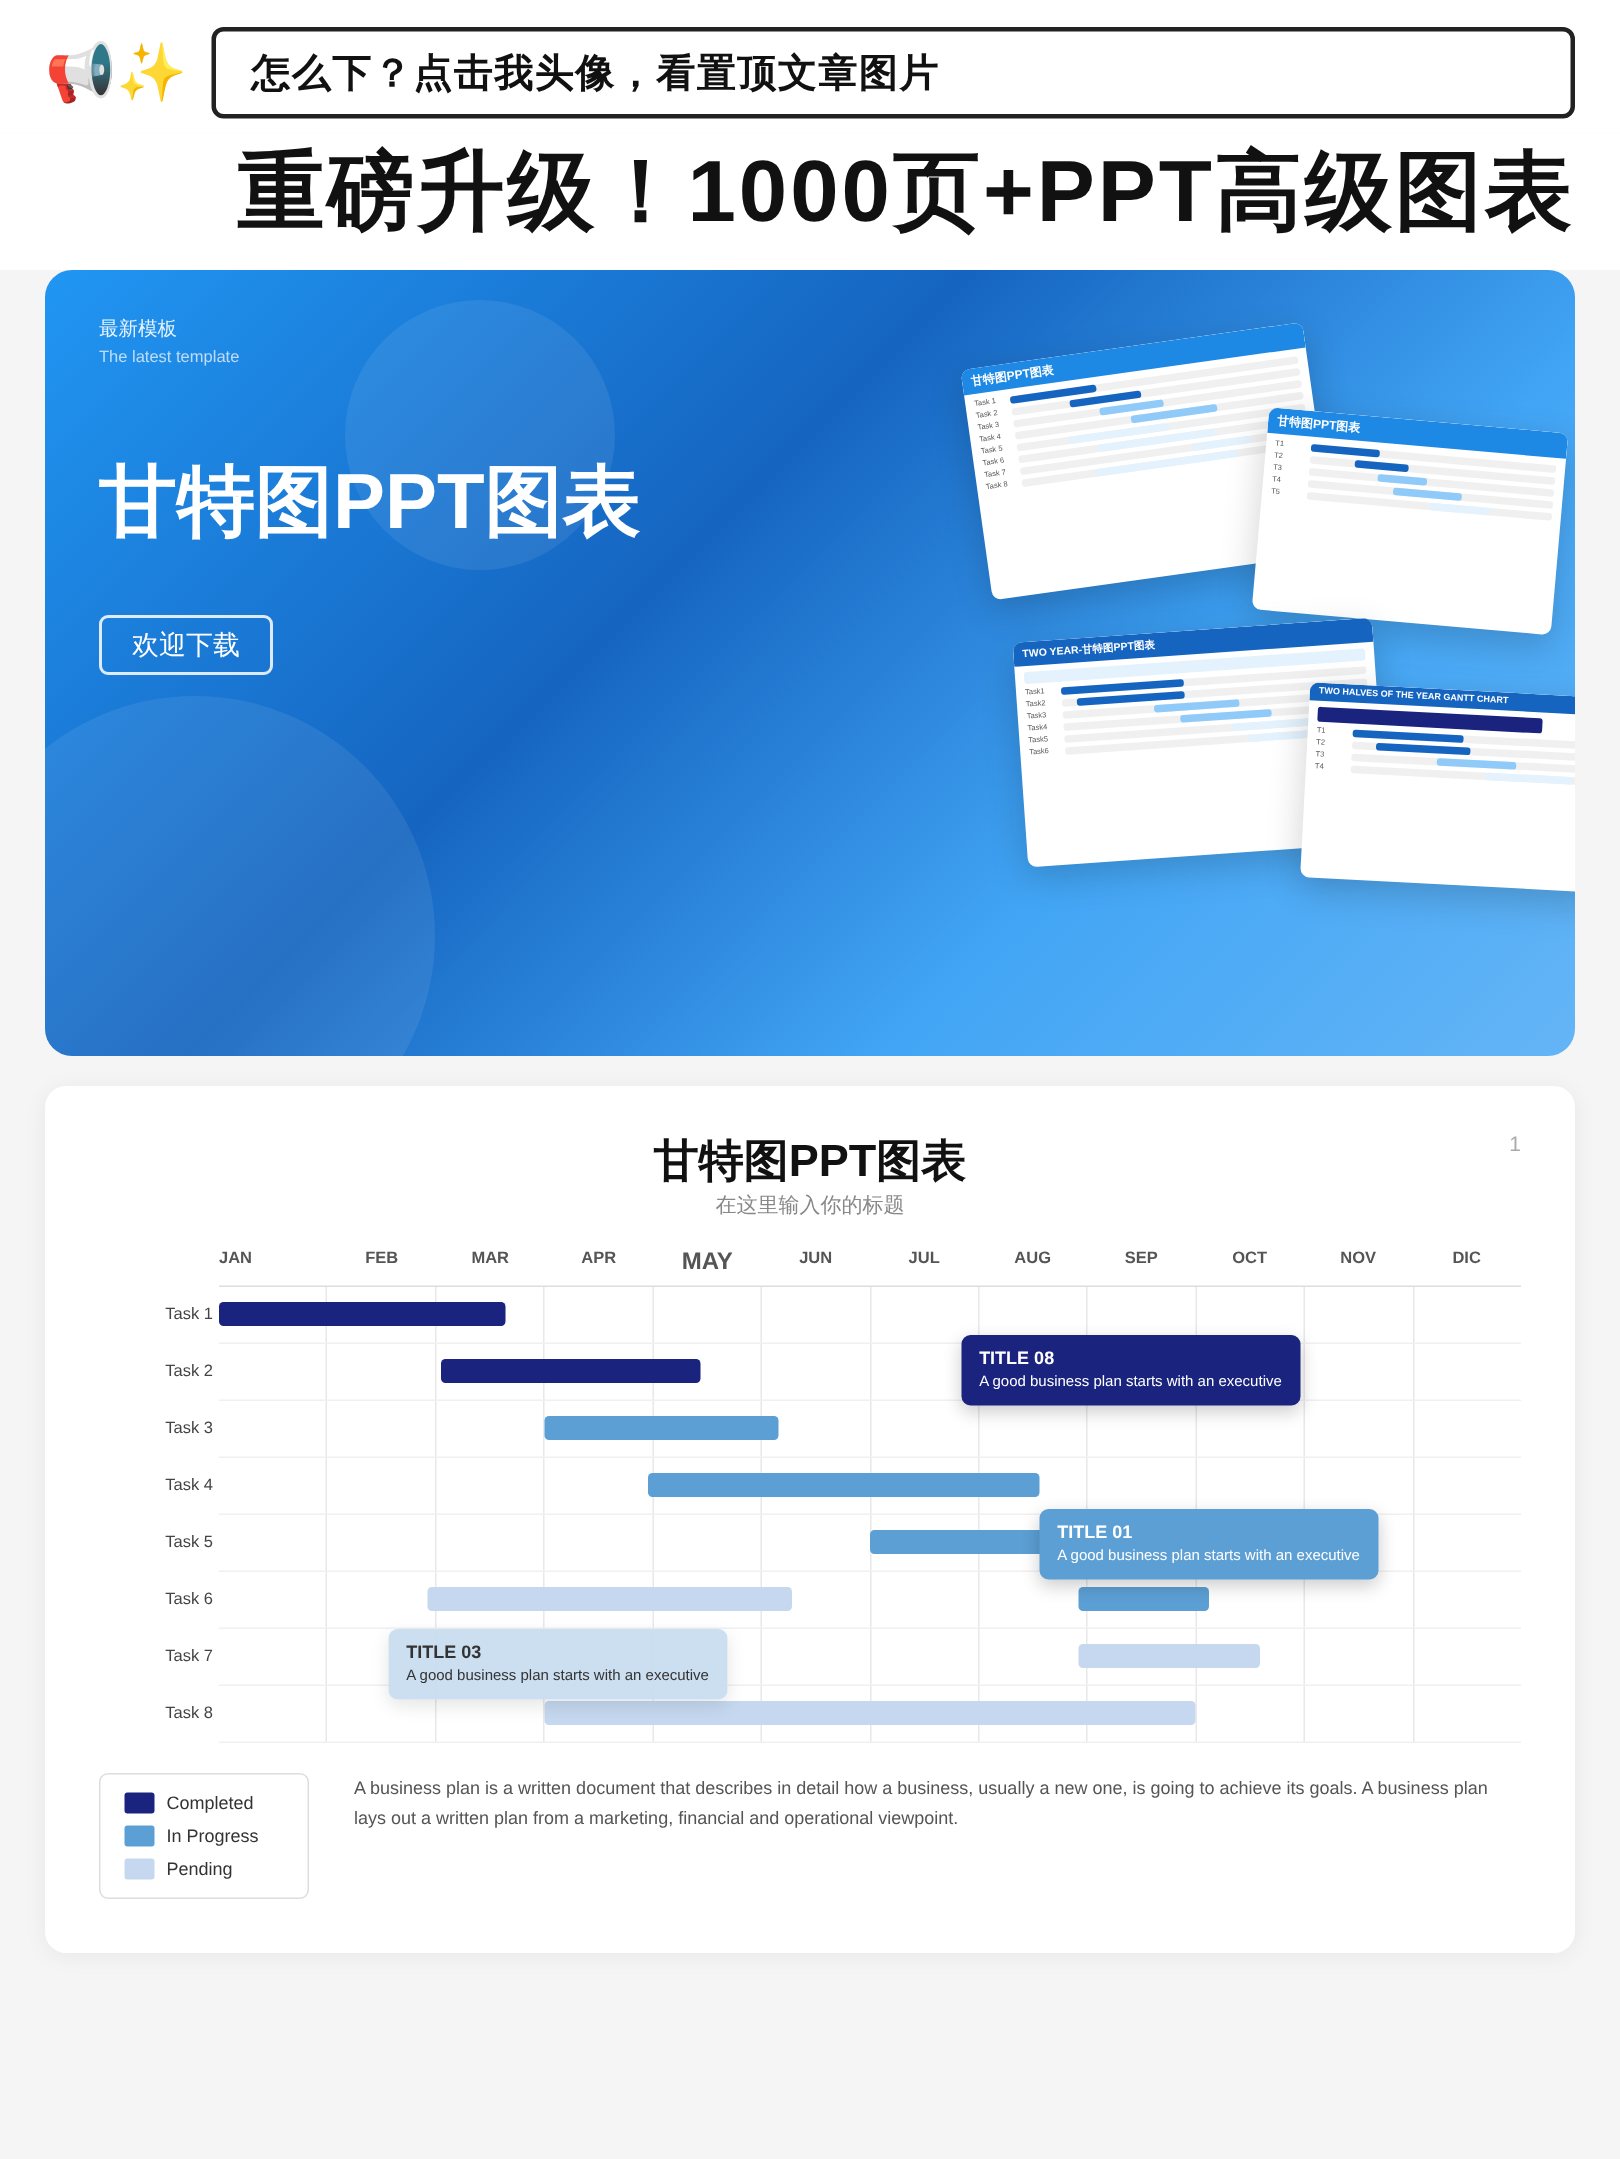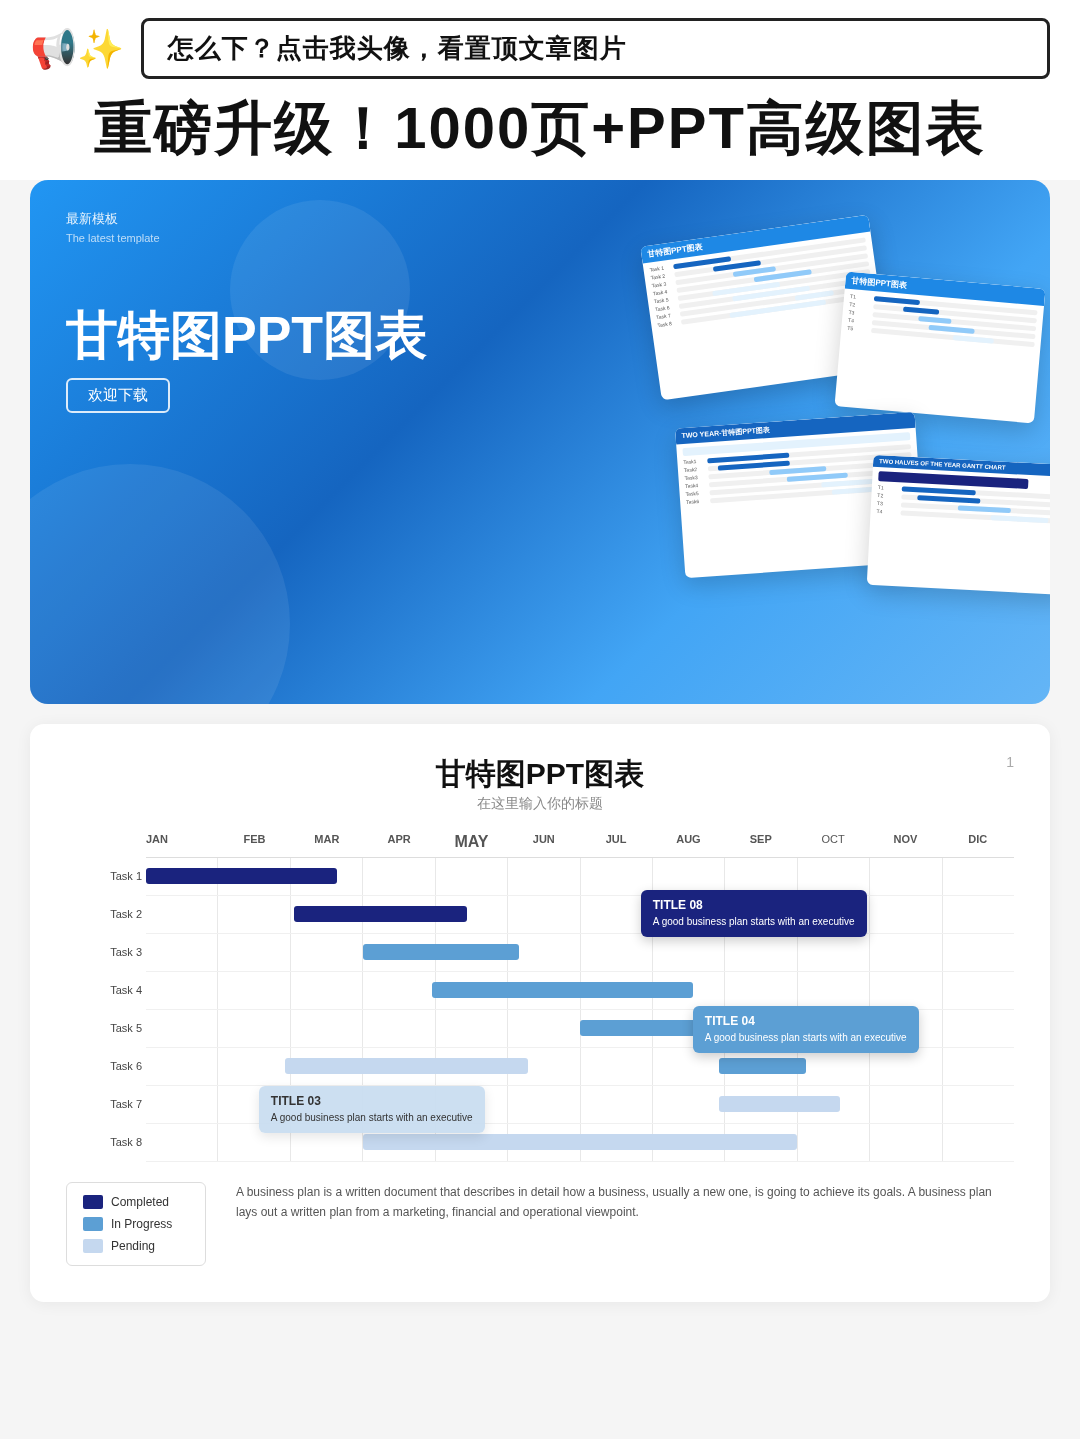--- a/index.html
+++ b/index.html
@@ -33,21 +33,21 @@
       font-size: 26px;
       font-weight: 900;
       color: #111;
       letter-spacing: 1px;
     }
 
     
     .headline-bar {
       background: #fff;
       padding: 6px 30px 18px 30px;
-      text-align: center;
+      text-align: right;
     }
     .headline-text {
       font-size: 58px;
       font-weight: 900;
       color: #111;
       letter-spacing: 2px;
       line-height: 1.15;
     }
 
     
@@ -94,24 +94,25 @@
     }
     .hero-subtitle {
       font-size: 22px;
       color: rgba(255,255,255,0.92);
       margin-bottom: 24px;
     }
     .hero-btn {
       display: inline-block;
       border: 2px solid rgba(255,255,255,0.85);
       color: #fff;
-      font-size: 15px;
+      font-size: 18px;
       padding: 6px 20px;
       border-radius: 6px;
       cursor: pointer;
+      margin-top: 32px;
     }
 
     
     .hero-right {
       position: absolute;
       right: -10px;
       top: 20px;
       width: 560px;
       height: 430px;
       z-index: 2;
@@ -468,21 +469,21 @@
     <div style="display:flex;margin-left:80px;border-bottom:1px solid #ddd;padding-bottom:6px;margin-bottom:0;">
       <div style="flex:1;font-size:11px;color:#555;font-weight:700;">JAN</div>
       <div style="flex:1;text-align:center;font-size:11px;color:#555;font-weight:600;">FEB</div>
       <div style="flex:1;text-align:center;font-size:11px;color:#555;font-weight:600;">MAR</div>
       <div style="flex:1;text-align:center;font-size:11px;color:#555;font-weight:600;">APR</div>
       <div style="flex:1;text-align:center;font-size:16px;color:#555;font-weight:600;">MAY</div>
       <div style="flex:1;text-align:center;font-size:11px;color:#555;font-weight:600;">JUN</div>
       <div style="flex:1;text-align:center;font-size:11px;color:#555;font-weight:600;">JUL</div>
       <div style="flex:1;text-align:center;font-size:11px;color:#555;font-weight:600;">AUG</div>
       <div style="flex:1;text-align:center;font-size:11px;color:#555;font-weight:600;">SEP</div>
-      <div style="flex:1;text-align:center;font-size:11px;color:#555;font-weight:400;">OCT</div>
+      <div style="flex:1;text-align:center;font-size:11px;color:#555;font-weight:700;">OCT</div>
       <div style="flex:1;text-align:center;font-size:11px;color:#555;font-weight:600;">NOV</div>
       <div style="flex:1;text-align:center;font-size:11px;color:#555;font-weight:600;">DIC</div>
     </div>
 
     <div style="position:relative;margin-left:80px;">
 
       <div style="position:absolute;top:0;left:0;right:0;bottom:0;pointer-events:none;display:flex;">
         <div style="flex:1;border-right:1px solid #e8e8e8;"></div>
         <div style="flex:1;border-right:1px solid #e8e8e8;"></div>
         <div style="flex:1;border-right:1px solid #e8e8e8;"></div>
@@ -553,21 +554,21 @@
           <div class="gantt-bar pending" style="left:25%;width:50%;"></div>
         </div>
       </div>
 
       <div style="position:absolute;background:#1a237e;color:#fff;border-radius:6px;padding:8px 12px;font-size:11px;min-width:130px;z-index:10;box-shadow:0 4px 12px rgba(0,0,0,0.2);left:57%;top:32px;">
         <div style="font-weight:700;font-size:12px;margin-bottom:3px;">TITLE 08</div>
         <div style="font-size:10px;line-height:1.4;">A good business plan starts with an executive</div>
       </div>
 
       <div style="position:absolute;background:#5c9fd4;color:#fff;border-radius:6px;padding:8px 12px;font-size:11px;min-width:130px;z-index:10;box-shadow:0 4px 12px rgba(0,0,0,0.2);left:63%;top:148px;">
-        <div style="font-weight:700;font-size:12px;margin-bottom:3px;">TITLE 04</div>
+        <div style="font-weight:700;font-size:12px;margin-bottom:3px;">TITLE 01</div>
         <div style="font-size:10px;line-height:1.4;">A good business plan starts with an executive</div>
       </div>
 
       <div style="position:absolute;background:rgba(200,220,240,0.92);color:#333;border-radius:6px;padding:8px 12px;font-size:11px;min-width:130px;z-index:10;box-shadow:0 4px 12px rgba(0,0,0,0.1);left:13%;top:228px;">
         <div style="font-weight:700;font-size:12px;margin-bottom:3px;">TITLE 03</div>
         <div style="font-size:10px;line-height:1.4;">A good business plan starts with an executive</div>
       </div>
     </div>
   </div>
 

